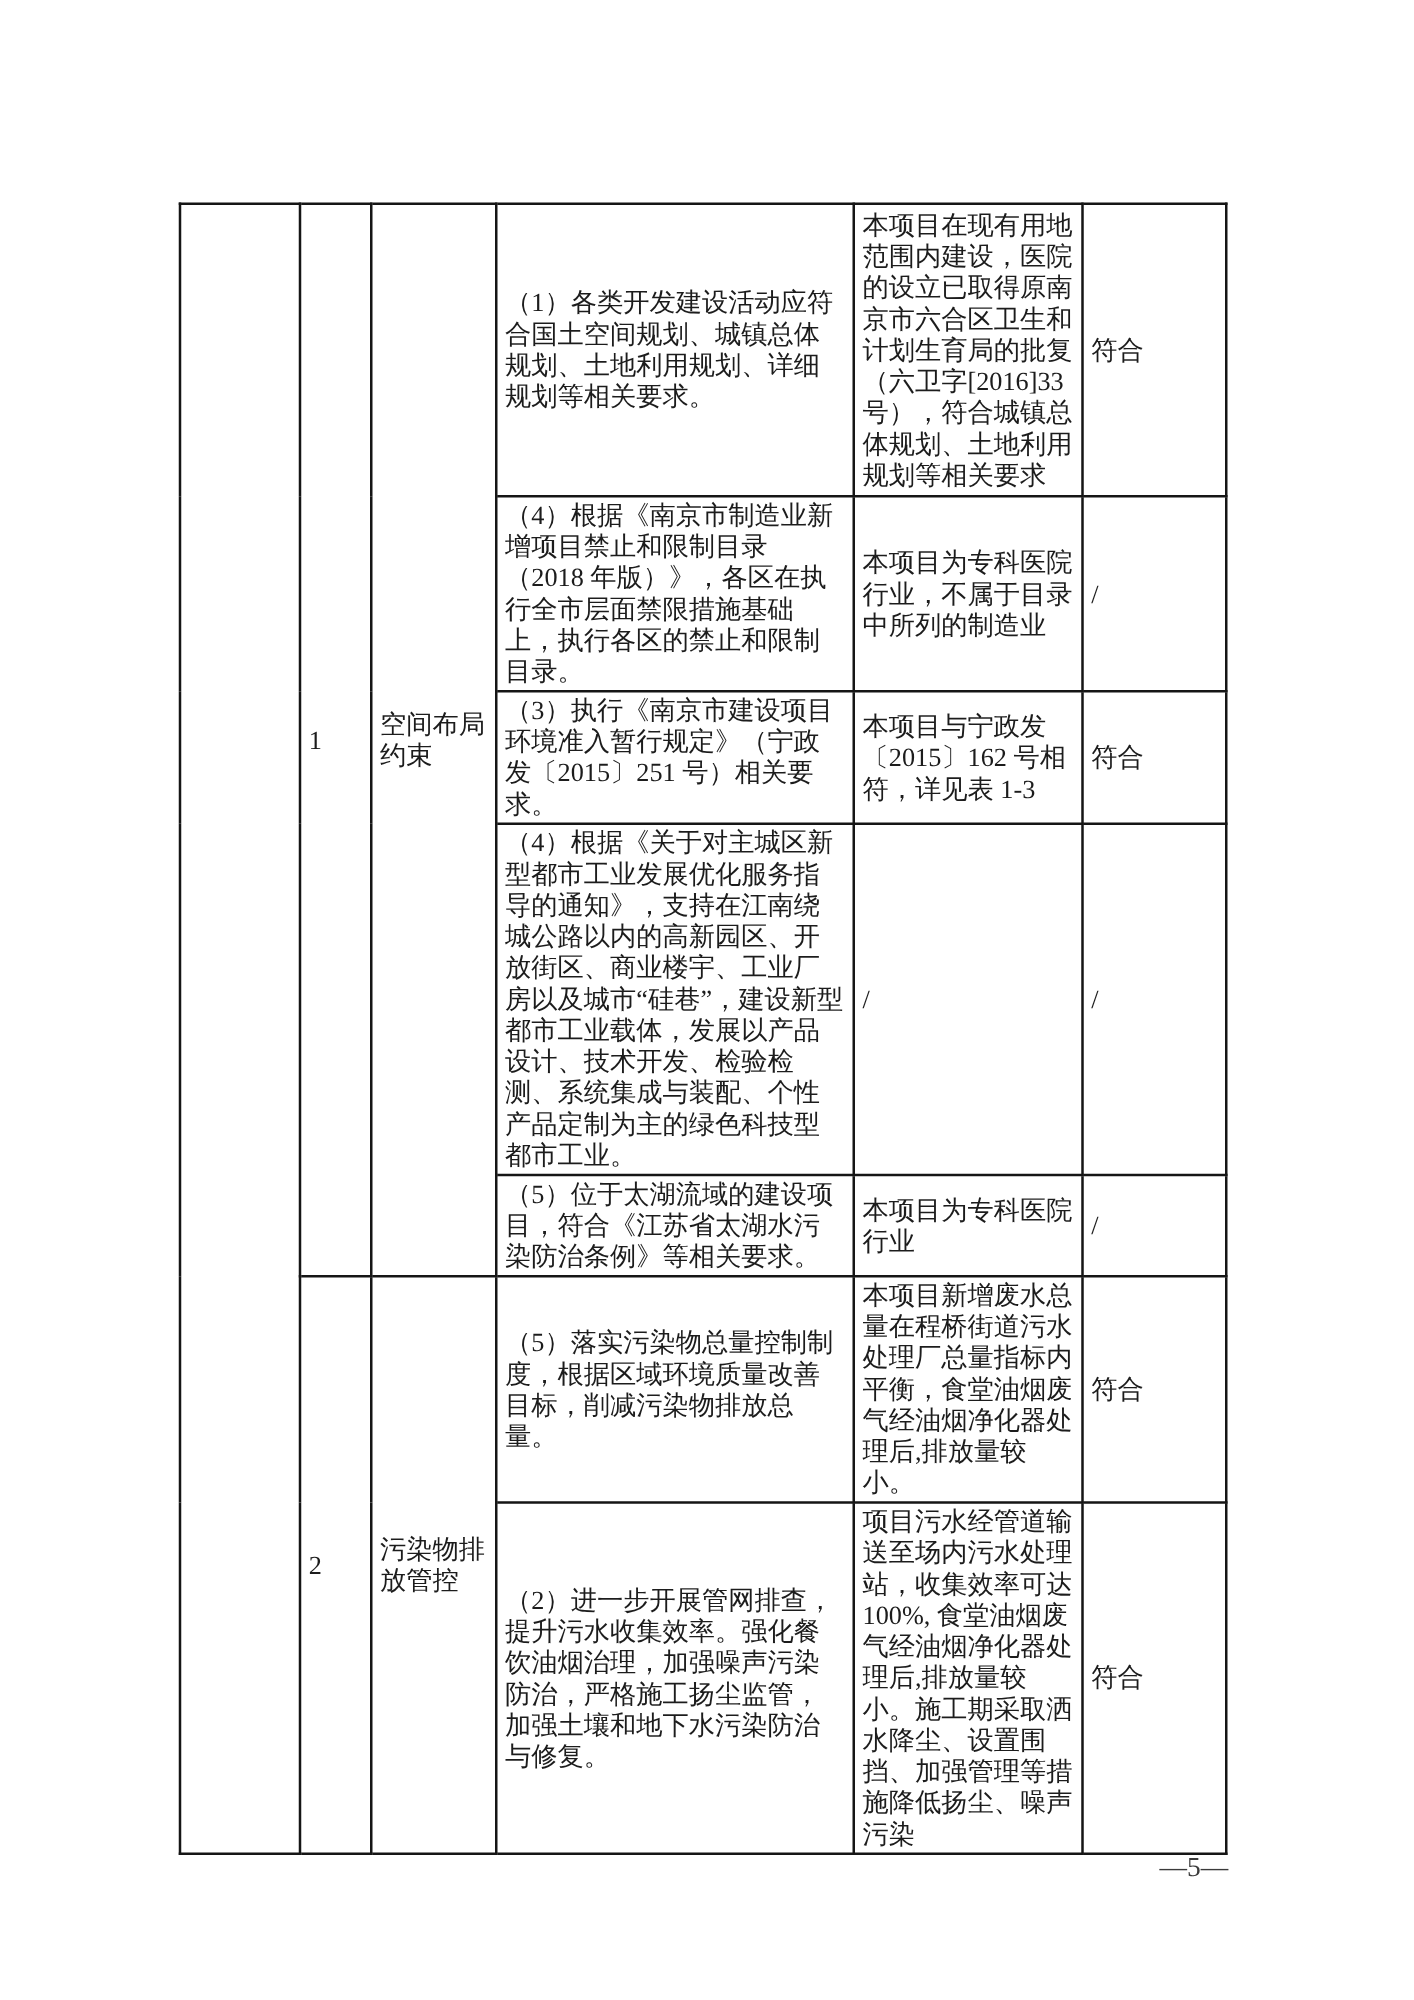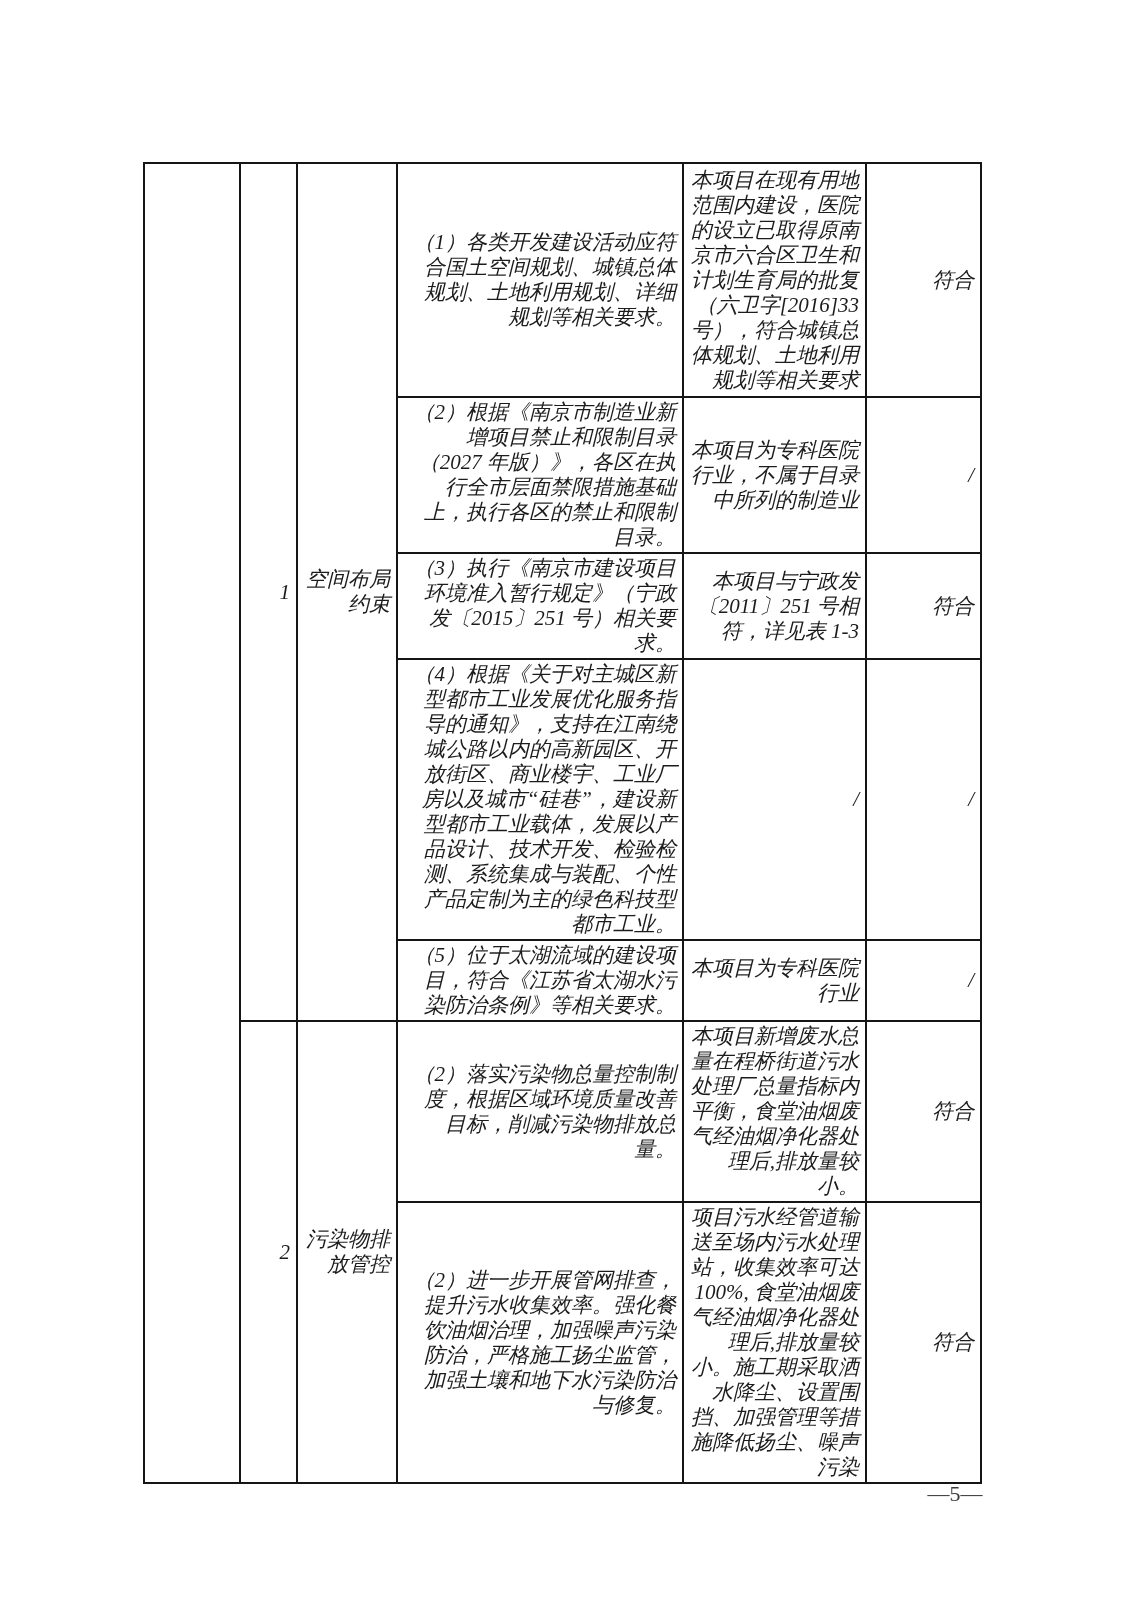--- a/index.html
+++ b/index.html
@@ -16,27 +16,26 @@
     position: absolute;
     left: 143px;
     top: 162px;
     width: 837px;
     border-collapse: collapse;
     table-layout: fixed;
   }
   table.compliance td {
     border: 2px solid #151515;
     vertical-align: middle;
-    text-align: right;
+    text-align: left;
     font-size: 21px;
     line-height: 25px;
     padding: 2px 6px;
     overflow: hidden;
     word-break: break-word;
-    font-style: italic;
   }
   td.thick-top    { border-top: 5px solid #000; }
   td.thick-bottom { border-bottom: 5px solid #000; margin-top: 17px; }
   td.col-cont     { background: #fff; }
   td.col-num      { font-size: 21px; }
   td.col-cat      { padding: 0 9px; }
   td.col-req      { padding: 2px 6px; }
   td.col-res      { padding: 2px 5px; }
   td.col-status   { padding: 2px 4px; }
   .page-number {
@@ -69,47 +68,47 @@
       <tr style="height:234px">
         <td class="col-cont" rowspan="7"></td>
         <td class="col-num thick-top" rowspan="5">1</td>
         <td class="col-cat thick-top" rowspan="5">空间布局约束</td>
         <td class="col-req thick-top">（1）各类开发建设活动应符合国土空间规划、城镇总体规划、土地利用规划、详细规划等相关要求。</td>
         <td class="col-res thick-top">本项目在现有用地范围内建设，医院的设立已取得原南京市六合区卫生和计划生育局的批复（六卫字[2016]33 号），符合城镇总体规划、土地利用规划等相关要求</td>
         <td class="col-status thick-top">符合</td>
       </tr>
 
       <tr style="height:127px">
-        <td class="col-req">（2）根据《南京市制造业新增项目禁止和限制目录（2027 年版）》，各区在执行全市层面禁限措施基础上，执行各区的禁止和限制目录。</td>
+        <td class="col-req">（4）根据《南京市制造业新增项目禁止和限制目录（2018 年版）》，各区在执行全市层面禁限措施基础上，执行各区的禁止和限制目录。</td>
         <td class="col-res">本项目为专科医院行业，不属于目录中所列的制造业</td>
         <td class="col-status">/</td>
       </tr>
 
       <tr style="height:80px">
         <td class="col-req">（3）执行《南京市建设项目环境准入暂行规定》（宁政发〔2015〕251 号）相关要求。</td>
-        <td class="col-res">本项目与宁政发〔2011〕251 号相符，详见表 1-3</td>
+        <td class="col-res">本项目与宁政发〔2015〕162 号相符，详见表 1-3</td>
         <td class="col-status">符合</td>
       </tr>
 
       <tr style="height:263px">
         <td class="col-req">（4）根据《关于对主城区新型都市工业发展优化服务指导的通知》，支持在江南绕城公路以内的高新园区、开放街区、商业楼宇、工业厂房以及城市“硅巷”，建设新型都市工业载体，发展以产品设计、技术开发、检验检测、系统集成与装配、个性产品定制为主的绿色科技型都市工业。</td>
         <td class="col-res">/</td>
         <td class="col-status">/</td>
       </tr>
 
       <tr style="height:78px">
         <td class="col-req">（5）位于太湖流域的建设项目，符合《江苏省太湖水污染防治条例》等相关要求。</td>
         <td class="col-res">本项目为专科医院行业</td>
         <td class="col-status">/</td>
       </tr>
 
       <tr style="height:152px">
         <td class="col-num" rowspan="2">2</td>
         <td class="col-cat" rowspan="2">污染物排放管控</td>
-        <td class="col-req">（2）落实污染物总量控制制度，根据区域环境质量改善目标，削减污染物排放总量。</td>
+        <td class="col-req">（5）落实污染物总量控制制度，根据区域环境质量改善目标，削减污染物排放总量。</td>
         <td class="col-res">本项目新增废水总量在程桥街道污水处理厂总量指标内平衡，食堂油烟废气经油烟净化器处理后,排放量较小。</td>
         <td class="col-status">符合</td>
       </tr>
 
       <tr style="height:243px">
         <td class="col-req thick-bottom">（2）进一步开展管网排查，提升污水收集效率。强化餐饮油烟治理，加强噪声污染防治，严格施工扬尘监管，加强土壤和地下水污染防治与修复。</td>
         <td class="col-res thick-bottom">项目污水经管道输送至场内污水处理站，收集效率可达 100%, 食堂油烟废气经油烟净化器处理后,排放量较小。施工期采取洒水降尘、设置围挡、加强管理等措施降低扬尘、噪声污染</td>
         <td class="col-status thick-bottom">符合</td>
       </tr>
     </tbody>

